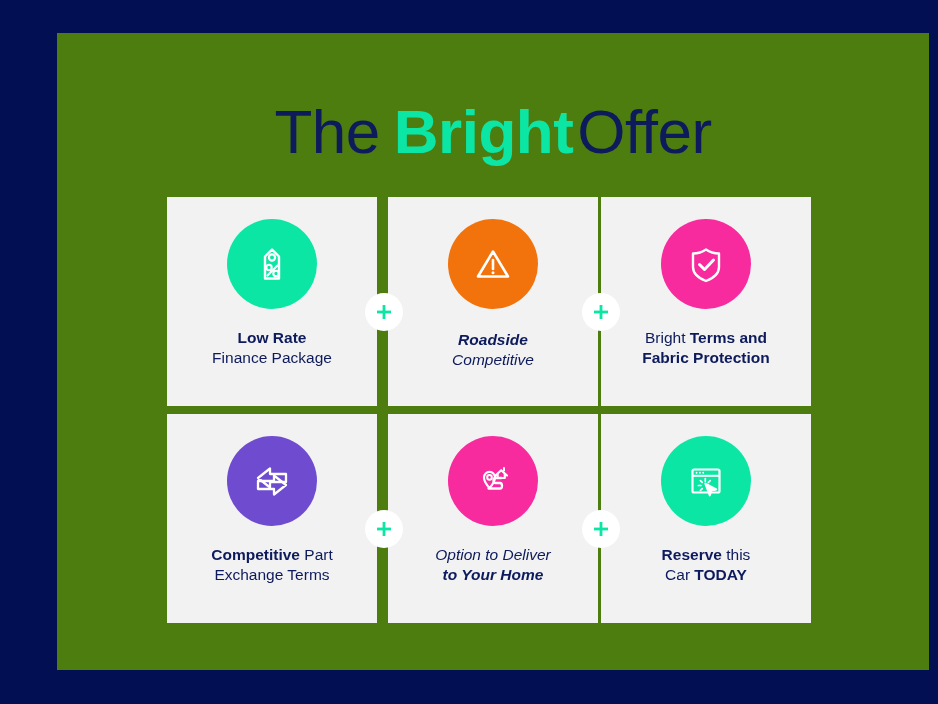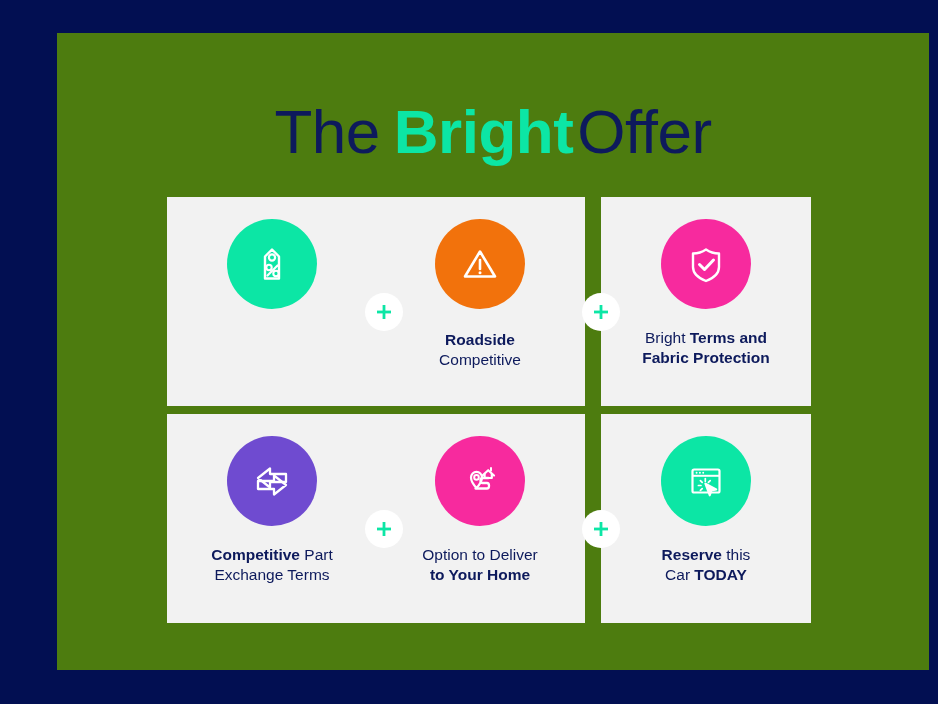--- a/index.html
+++ b/index.html
@@ -74,21 +74,21 @@
   .row-2 { top: 217px; }
 
   .card {
     position: absolute;
     top: 0;
     width: 210px;
     height: 209px;
     background: #f2f2f2;
   }
   .card-c0 { left: 0; }
-  .card-c1 { left: 208px; }
+  .card-c1 { left: 221px; font-style: italic; }
   .card-c2 { left: 434px; }
 
   .card-inner {
     position: absolute;
     left: 0;
     top: 0;
     width: 100%;
     height: 100%;
     display: flex;
     flex-direction: column;
@@ -156,20 +156,24 @@
             <div class="icon-circle" style="background:#0ce6a5;">
               <span>
                 <svg width="52" height="52" viewBox="0 0 52 52" fill="none">
                   <path d="M19 18.5 L26 11.5 L33 18.5 L33 40.5 L19 40.5 Z" stroke="#ffffff" stroke-width="2.4" stroke-linejoin="round" fill="none"></path>
                   <circle cx="26" cy="19.5" r="3.1" stroke="#ffffff" stroke-width="2.2" fill="none"></circle>
                   <circle cx="23" cy="29.5" r="2.7" stroke="#ffffff" stroke-width="2.1" fill="none"></circle>
                   <circle cx="30" cy="35.5" r="2.7" stroke="#ffffff" stroke-width="2.1" fill="none"></circle>
                   <line x1="31.5" y1="27.5" x2="21.5" y2="37.5" stroke="#ffffff" stroke-width="2.2" stroke-linecap="round"></line>
                 </svg>
               </span>
+            </div>
+            <div class="card-label">
+              <b>Low Rate</b><br>
+              <span>Finance Package</span>
             </div>
           </div>
         </div>
 
         <div class="card card-c1">
           <div class="card-inner">
             <div class="icon-circle" style="background:#f2720c;">
               <span>
                 <svg width="52" height="52" viewBox="0 0 52 52" fill="none">
                   <path d="M26 13.5 L41 38.5 L11 38.5 Z" stroke="#ffffff" stroke-width="2.6" stroke-linejoin="round" fill="none"></path>

